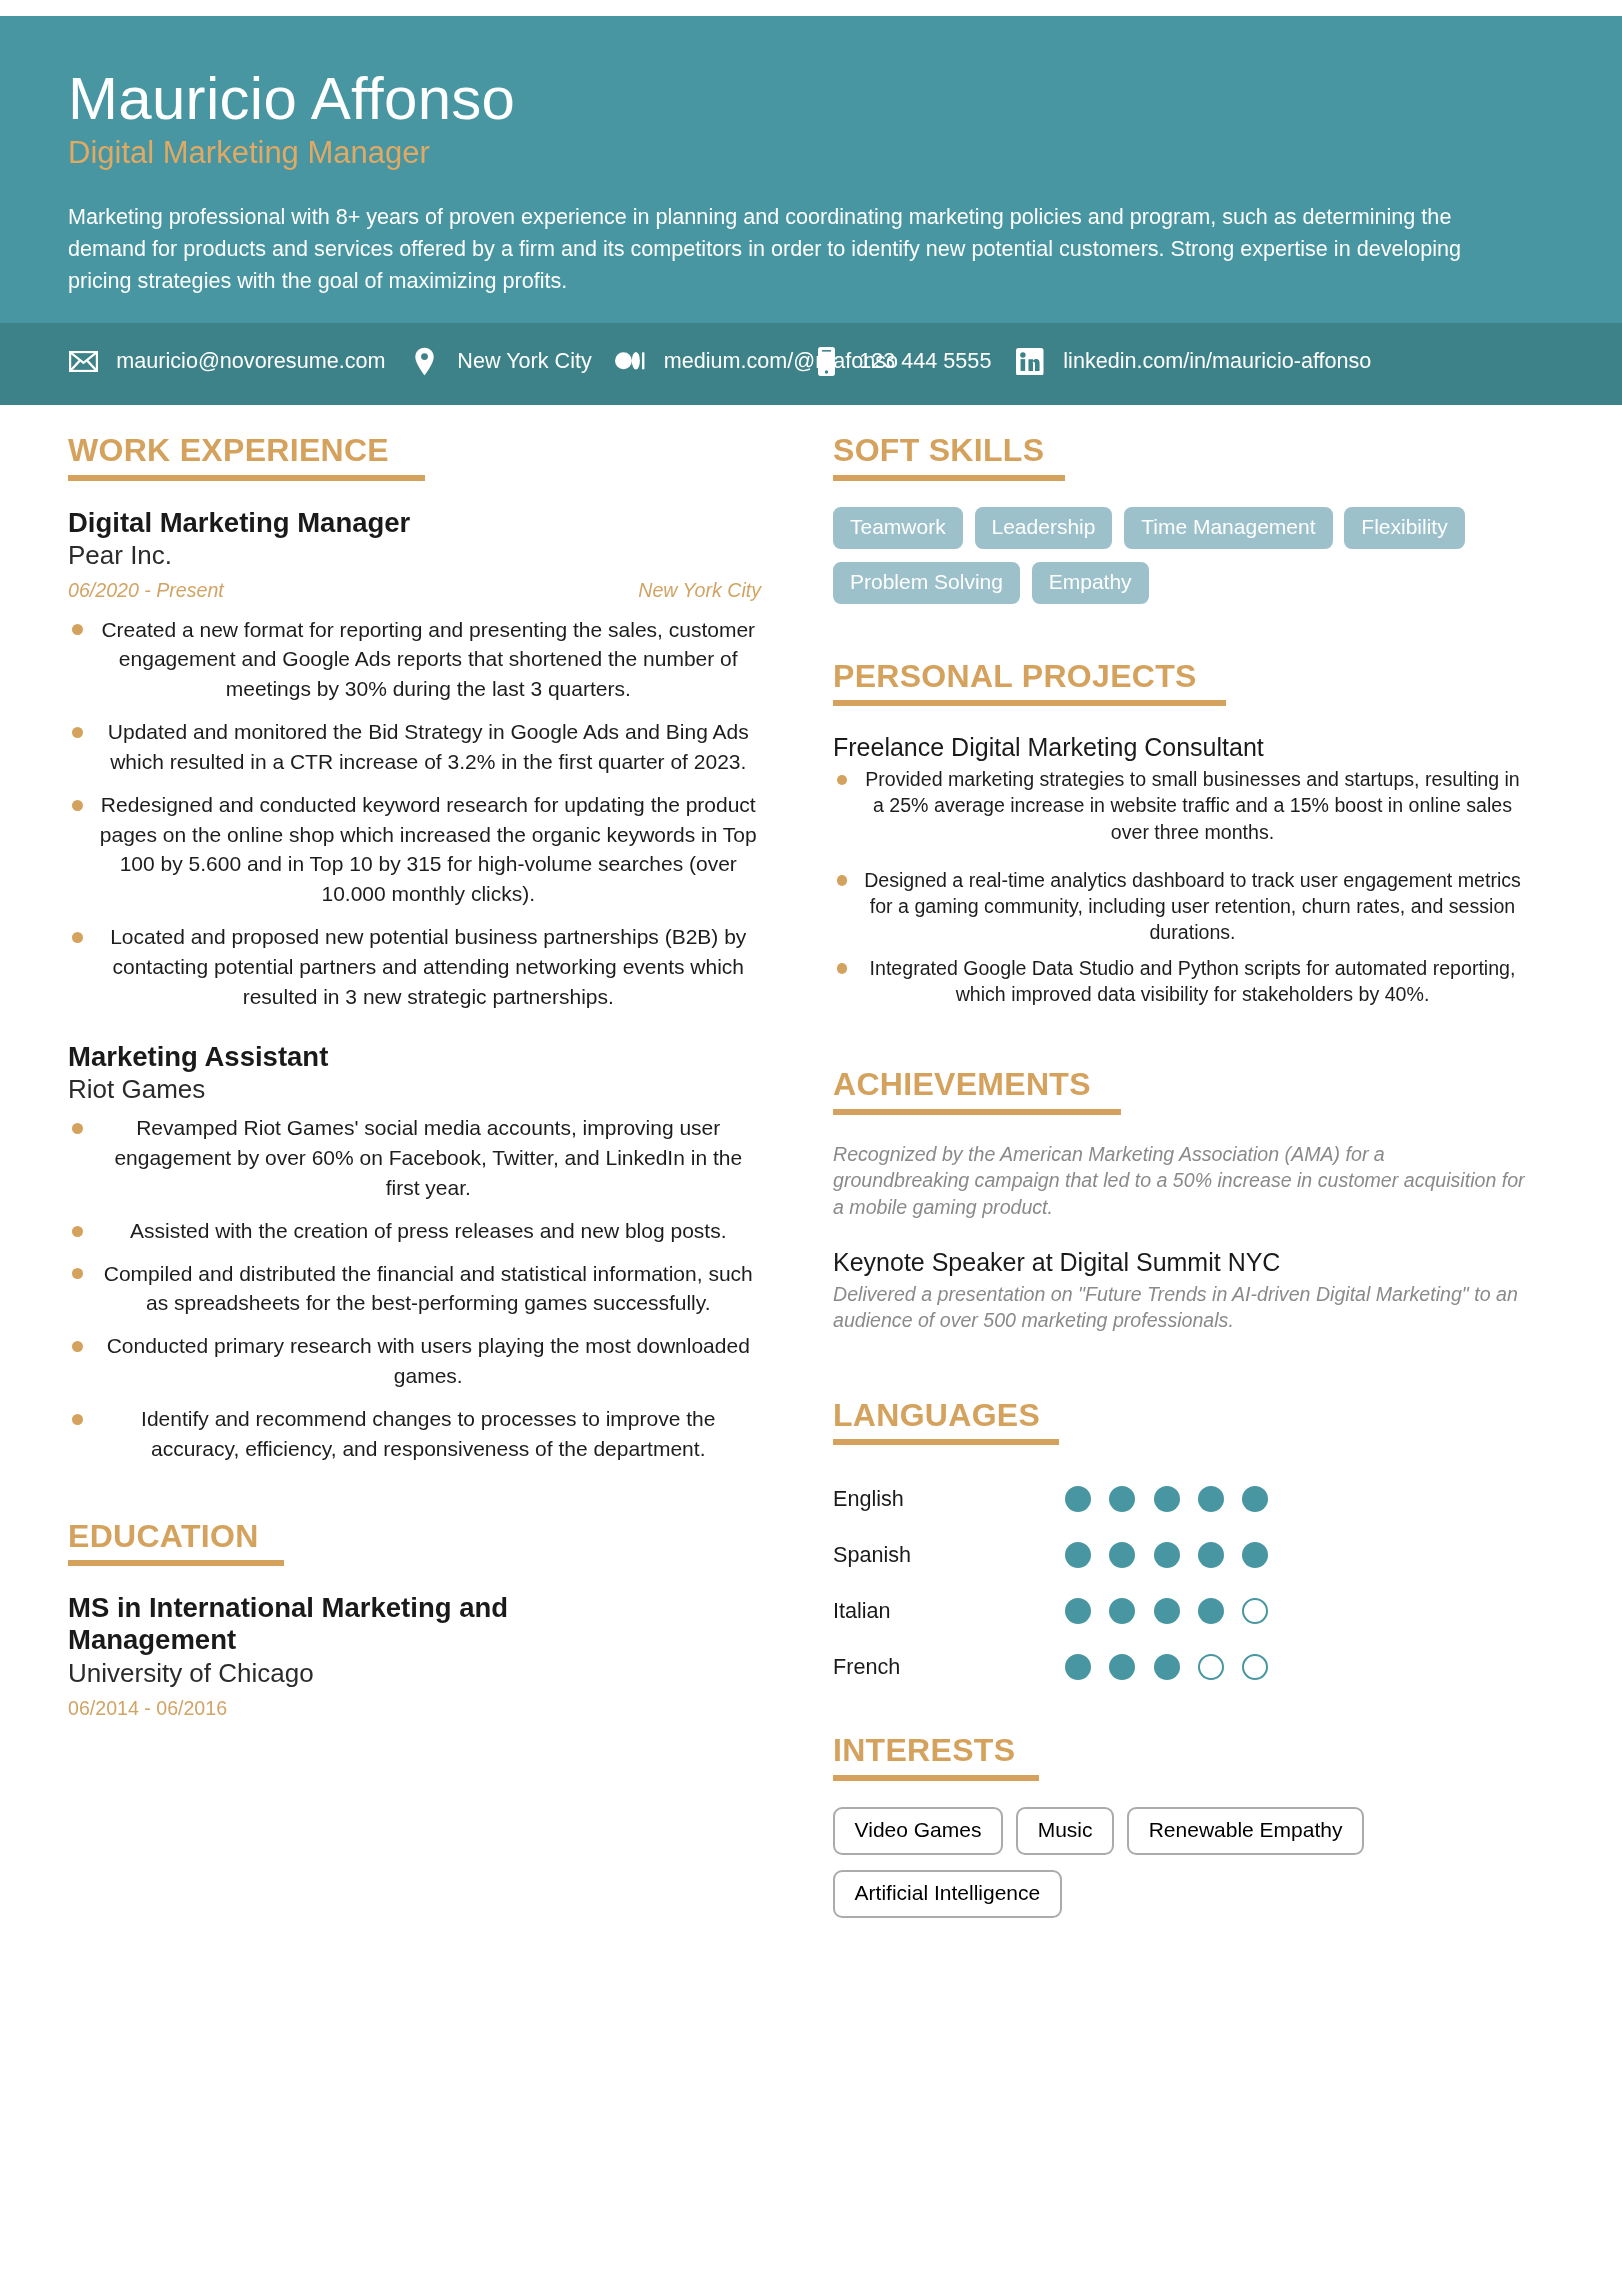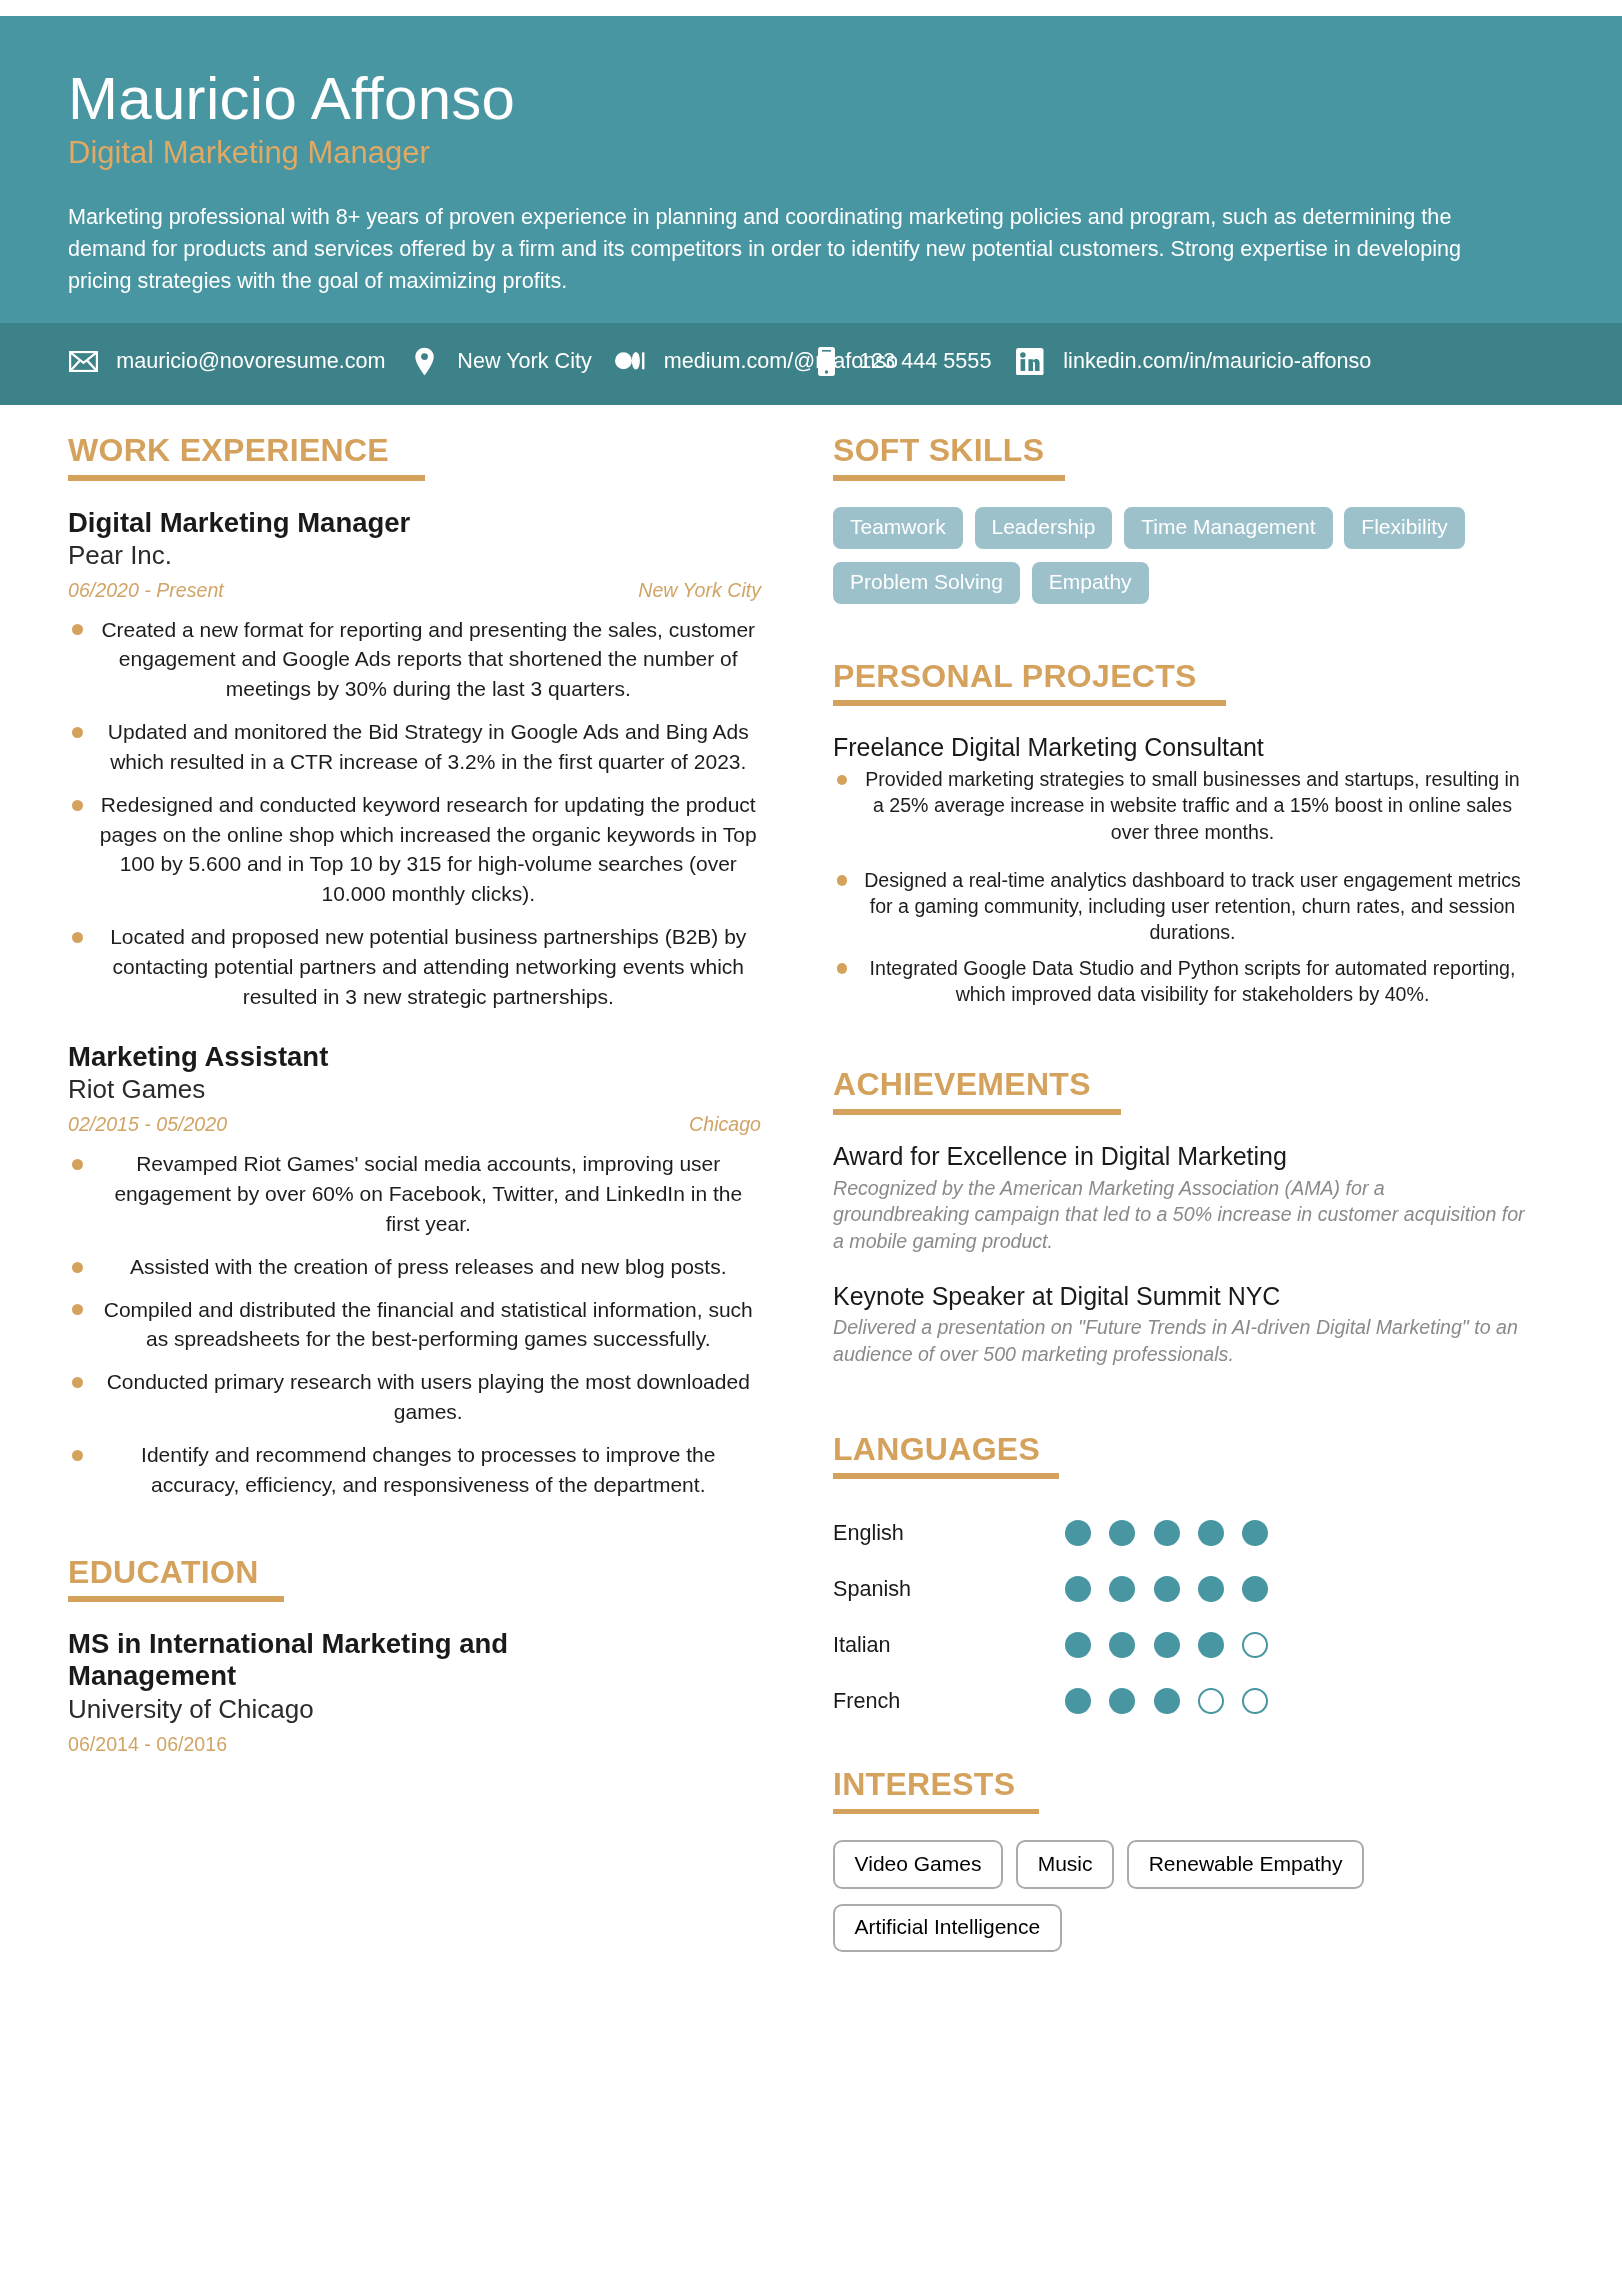--- a/index.html
+++ b/index.html
@@ -254,24 +254,20 @@
             <li>Updated and monitored the Bid Strategy in Google Ads and Bing Ads which resulted in a CTR increase of 3.2% in the first quarter of 2023.</li>
             <li>Redesigned and conducted keyword research for updating the product pages on the online shop which increased the organic keywords in Top 100 by 5.600 and in Top 10 by 315 for high-volume searches (over 10.000 monthly clicks).</li>
             <li>Located and proposed new potential business partnerships (B2B) by contacting potential partners and attending networking events which resulted in 3 new strategic partnerships.</li>
           </ul>
         </div>
 
         
         <div class="job">
           <div class="job-title">Marketing Assistant</div>
           <div class="job-company">Riot Games</div>
-          <div class="job-meta">
-            <span>02/2015 - 05/2020</span>
-            <span>Chicago</span>
-          </div>
           <ul class="bullets">
             <li>Revamped Riot Games' social media accounts, improving user engagement by over 60% on Facebook, Twitter, and LinkedIn in the first year.</li>
             <li>Assisted with the creation of press releases and new blog posts.</li>
             <li>Compiled and distributed the financial and statistical information, such as spreadsheets for the best-performing games successfully.</li>
             <li>Conducted primary research with users playing the most downloaded games.</li>
             <li>Identify and recommend changes to processes to improve the accuracy, efficiency, and responsiveness of the department.</li>
           </ul>
         </div>
       </div>
 
@@ -325,21 +321,20 @@
         </div>
       </div>
 
       <div class="gap-md"></div>
 
       <div class="sec">
         <div class="sec-head">ACHIEVEMENTS</div>
         <div class="sec-rule w-ach"></div>
 
         <div class="ach">
-          <div class="ach-title">Award for Excellence in Digital Marketing</div>
           <div class="ach-desc">Recognized by the American Marketing Association (AMA) for a groundbreaking campaign that led to a 50% increase in customer acquisition for a mobile gaming product.</div>
         </div>
 
         <div class="ach">
           <div class="ach-title">Keynote Speaker at Digital Summit NYC</div>
           <div class="ach-desc">Delivered a presentation on "Future Trends in AI-driven Digital Marketing" to an audience of over 500 marketing professionals.</div>
         </div>
       </div>
 
       <div class="gap-md"></div>

